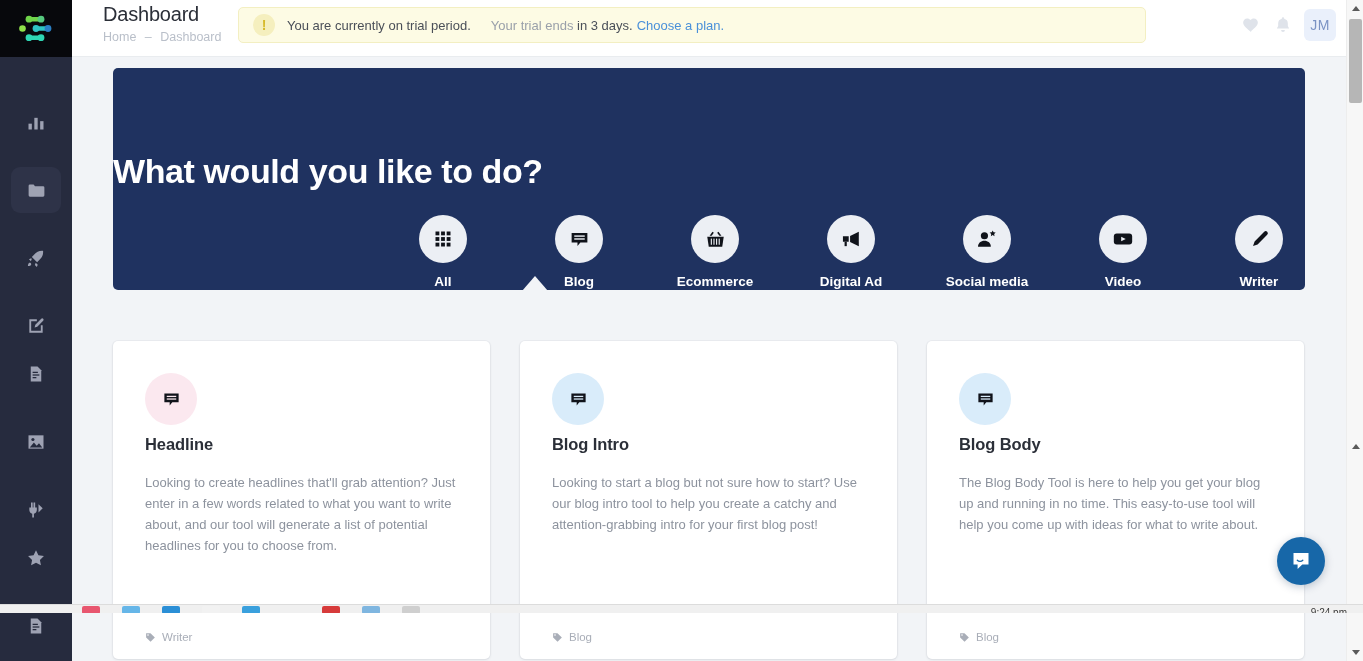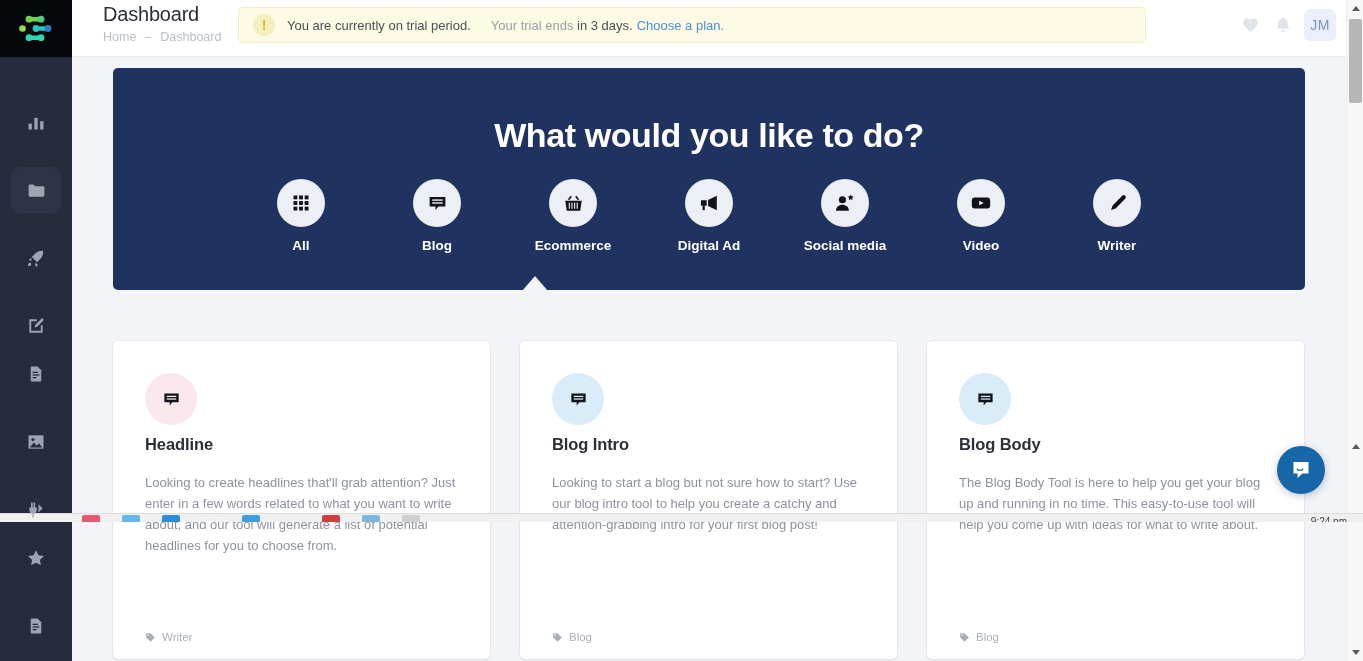--- a/index.html
+++ b/index.html
@@ -2,21 +2,21 @@
 <html><head>
 <meta charset="utf-8">
 <style>
   * { box-sizing: border-box; margin: 0; padding: 0; }
   html, body {
     width: 1363px; height: 661px;
     overflow: hidden;
     font-family: "Liberation Sans", sans-serif;
     background: #f2f4f7;
   }
-  #app { position: relative; width: 1363px; height: 522px; }
+  #app { position: relative; width: 1363px; height: 613px; }
 
   
   #sidebar {
     position: absolute; left: 0; top: 0;
     width: 72px; height: 661px;
     background: #262b3e;
   }
   #logo-box {
     width: 72px; height: 57px;
     background: #07080c;
@@ -94,26 +94,26 @@
   }
 
   
   #hero {
     position: absolute; left: 113px; top: 68px;
     width: 1192px; height: 222px;
     background: #1f3260;
     border-radius: 5px;
   }
   #hero-title {
-    text-align: center; color: #ffffff;
+    color: #ffffff;
     font-size: 34px; font-weight: 700;
-    padding-top: 48px; letter-spacing: -.4px;
+    padding-top: 48px; letter-spacing: -.4px; margin-top: 36px;
   }
   #hero-cats {
-    display: flex; justify-content: center; align-items: flex-start;
+    display: flex; justify-content: flex-end; align-items: flex-start;
     gap: 44px; margin-top: 24px;
   }
   .cat { width: 92px; text-align: center; cursor: pointer; }
   .cat-circle {
     width: 48px; height: 48px; border-radius: 50%;
     background: #eceff4;
     display: flex; align-items: center; justify-content: center;
     margin: 0 auto;
   }
   .cat-circle svg { fill: #10131a; }

